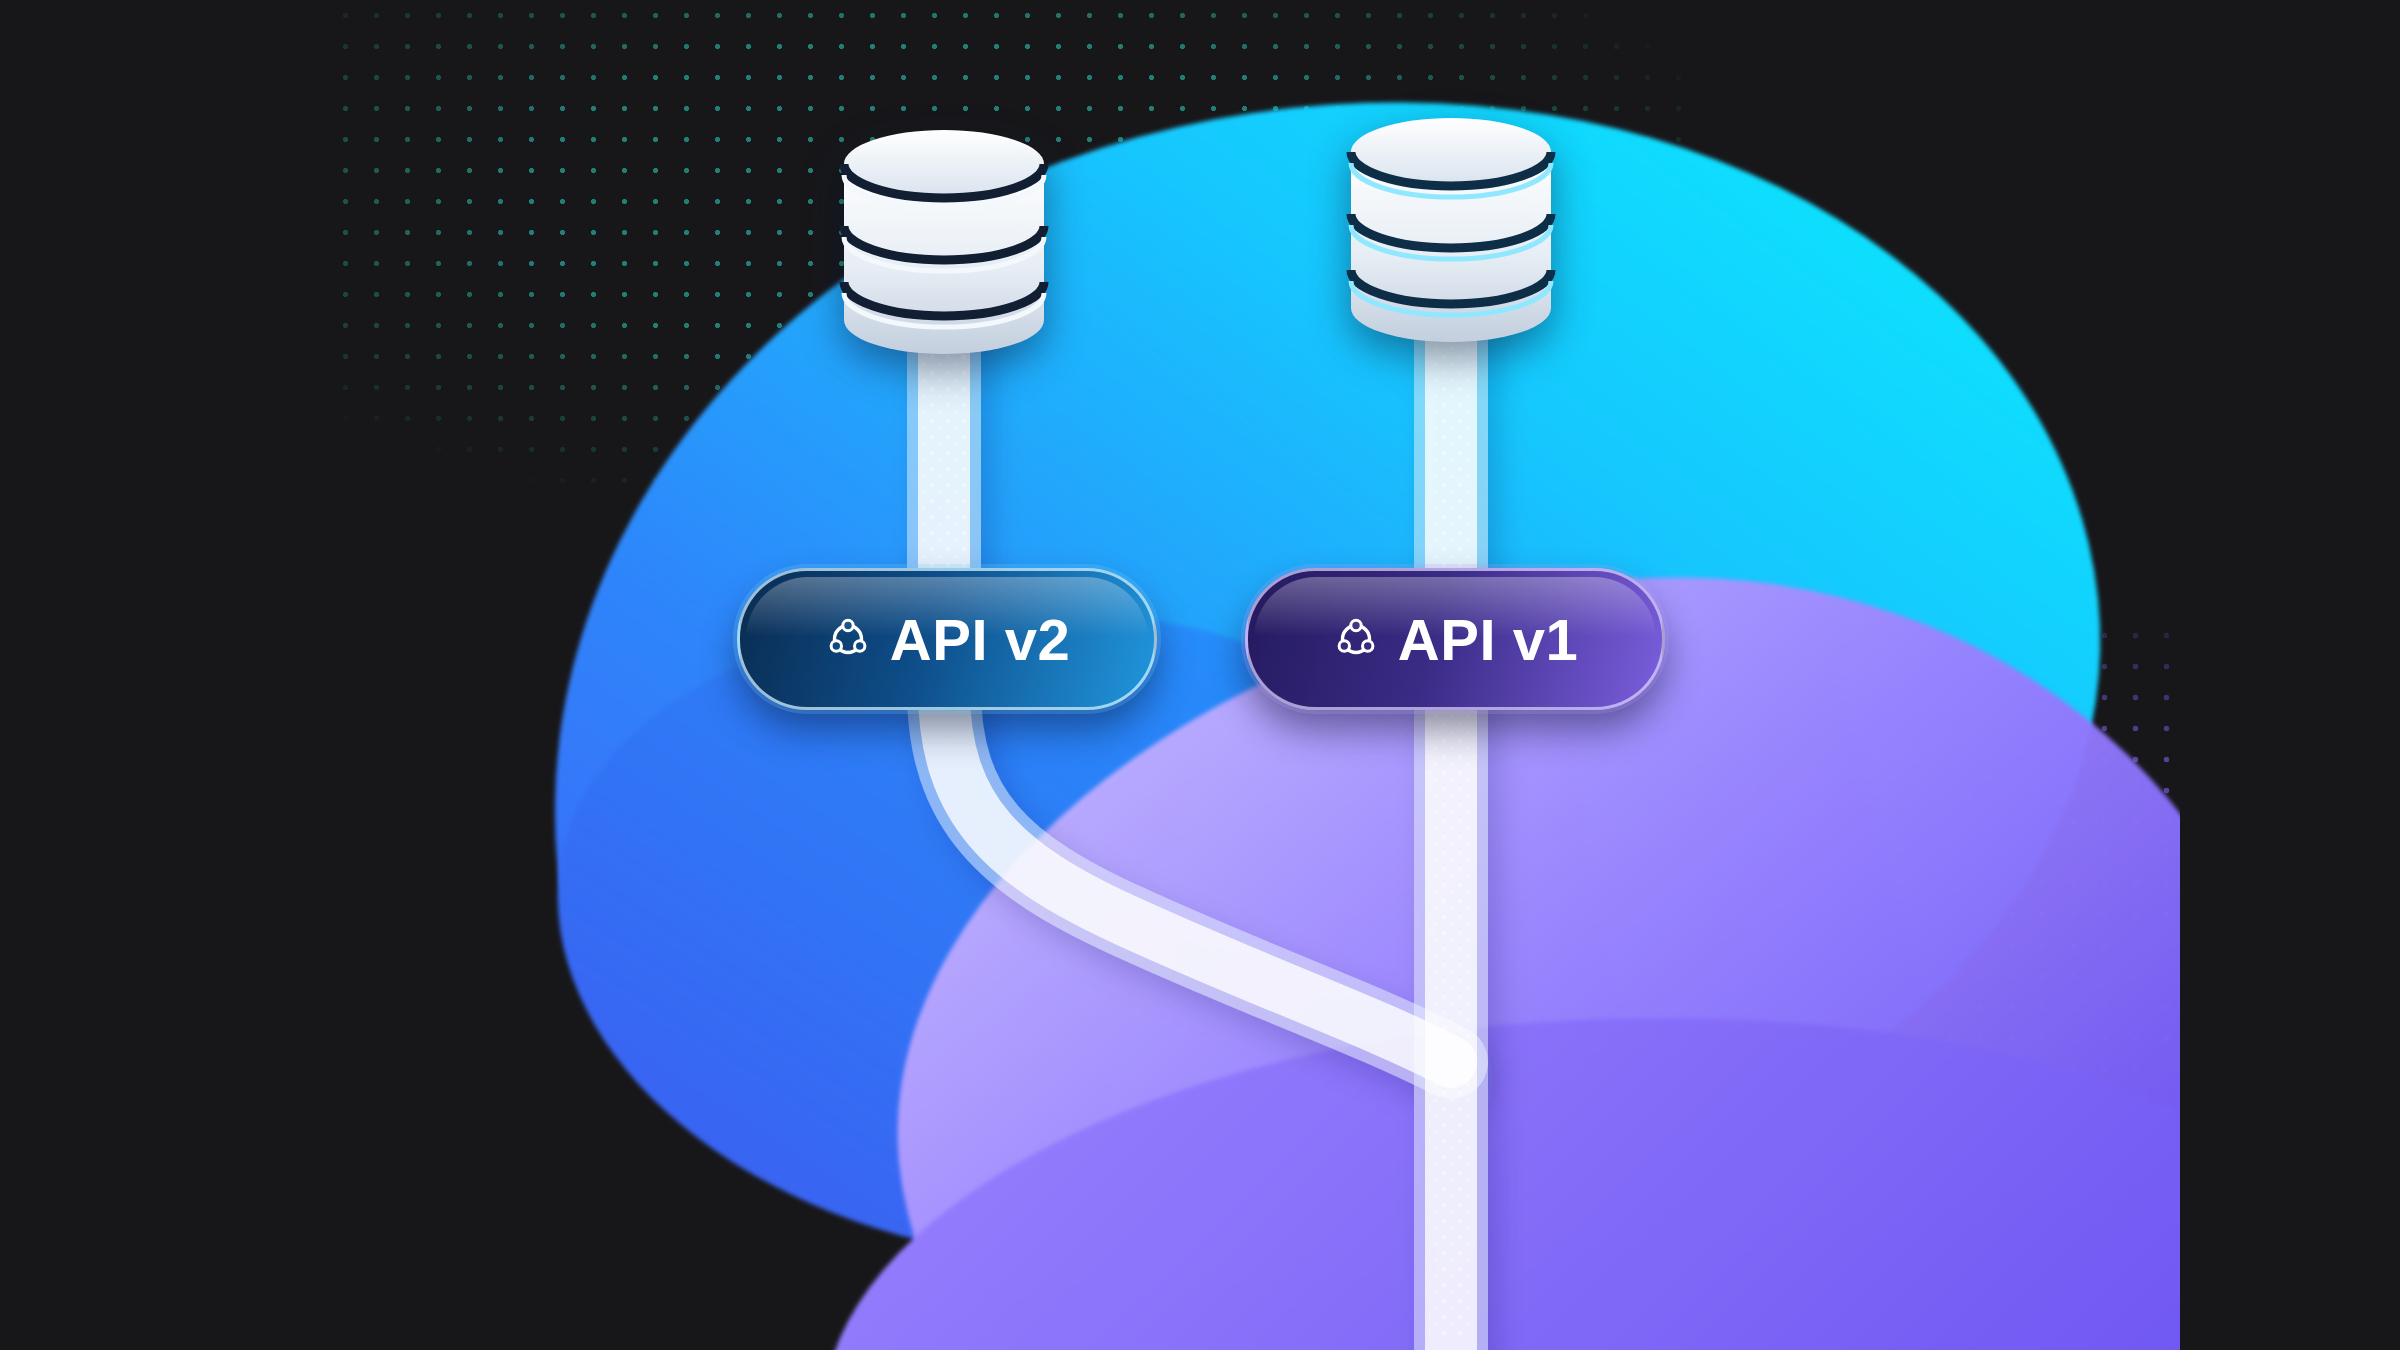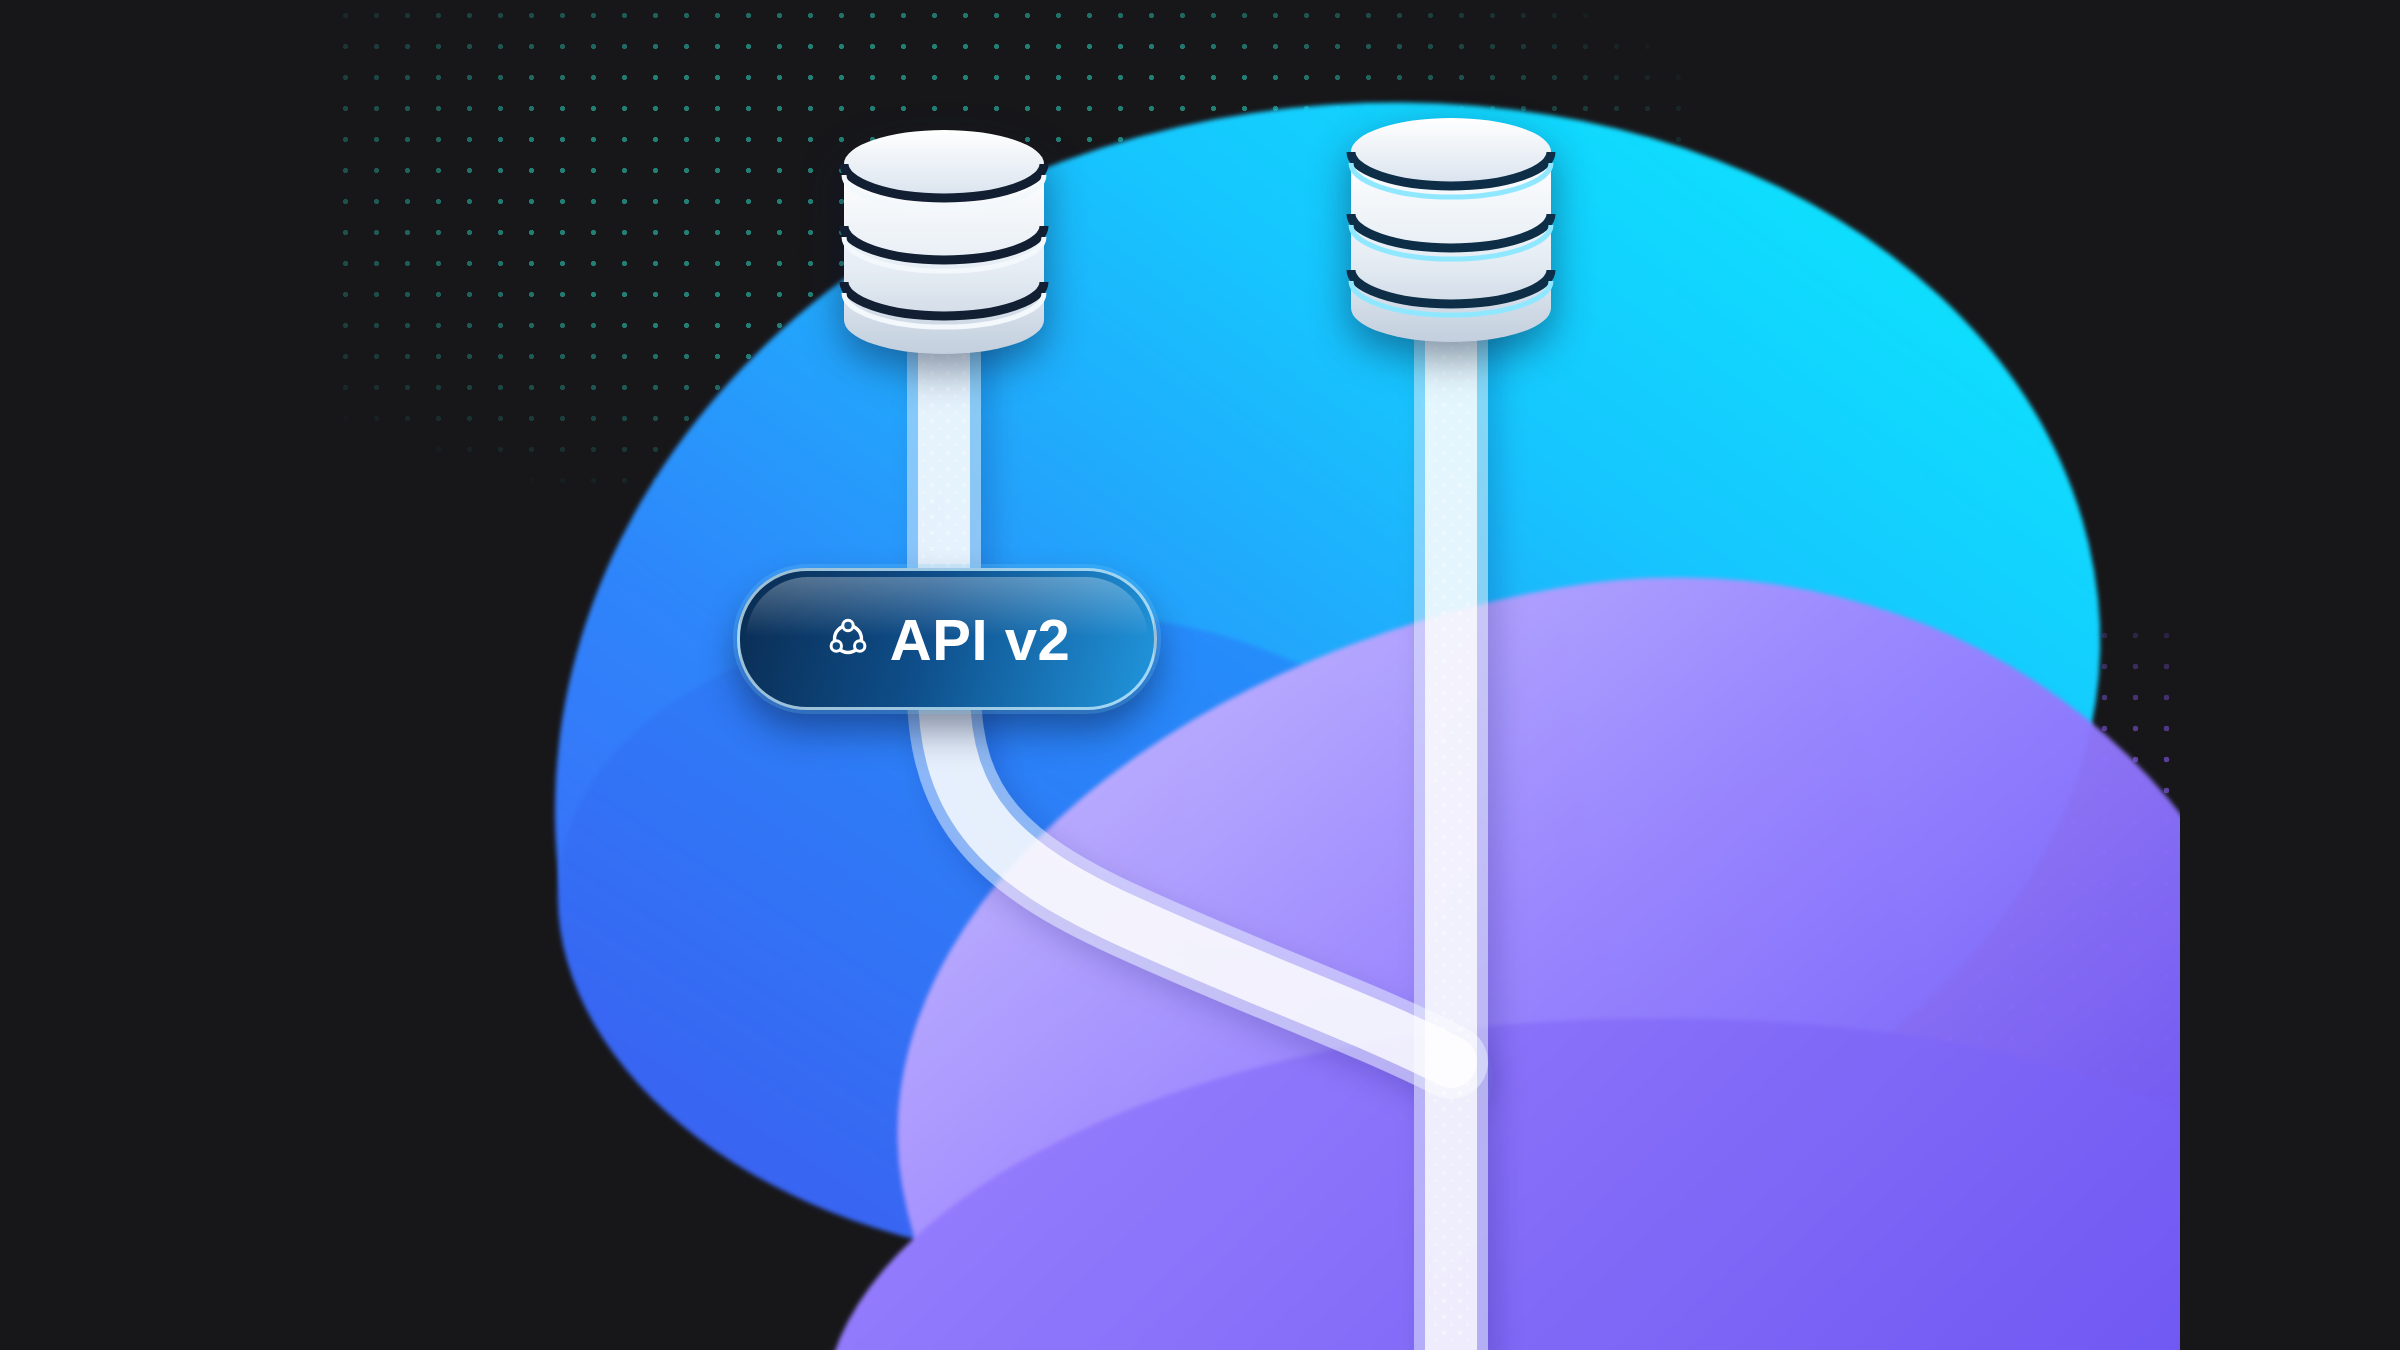--- a/index.html
+++ b/index.html
@@ -182,15 +182,24 @@
   <div class="pill pill-v2">
     <svg class="api-icon" viewBox="0 0 48 48">
       <circle class="ring" cx="24" cy="24" r="13.5"></circle>
       <circle class="node" cx="24" cy="10.5" r="5.2"></circle>
       <circle class="node" cx="12.3" cy="31" r="5.2"></circle>
       <circle class="node" cx="35.7" cy="31" r="5.2"></circle>
     </svg>
     <span class="pill-label">API v2</span>
   </div>
 
+  <div class="pill pill-v1">
+    <svg class="api-icon" viewBox="0 0 48 48">
+      <circle class="ring" cx="24" cy="24" r="13.5"></circle>
+      <circle class="node" cx="24" cy="10.5" r="5.2"></circle>
+      <circle class="node" cx="12.3" cy="31" r="5.2"></circle>
+      <circle class="node" cx="35.7" cy="31" r="5.2"></circle>
+    </svg>
+    <span class="pill-label">API v1</span>
+  </div>
 
 
 </div>
 
 </body></html>

